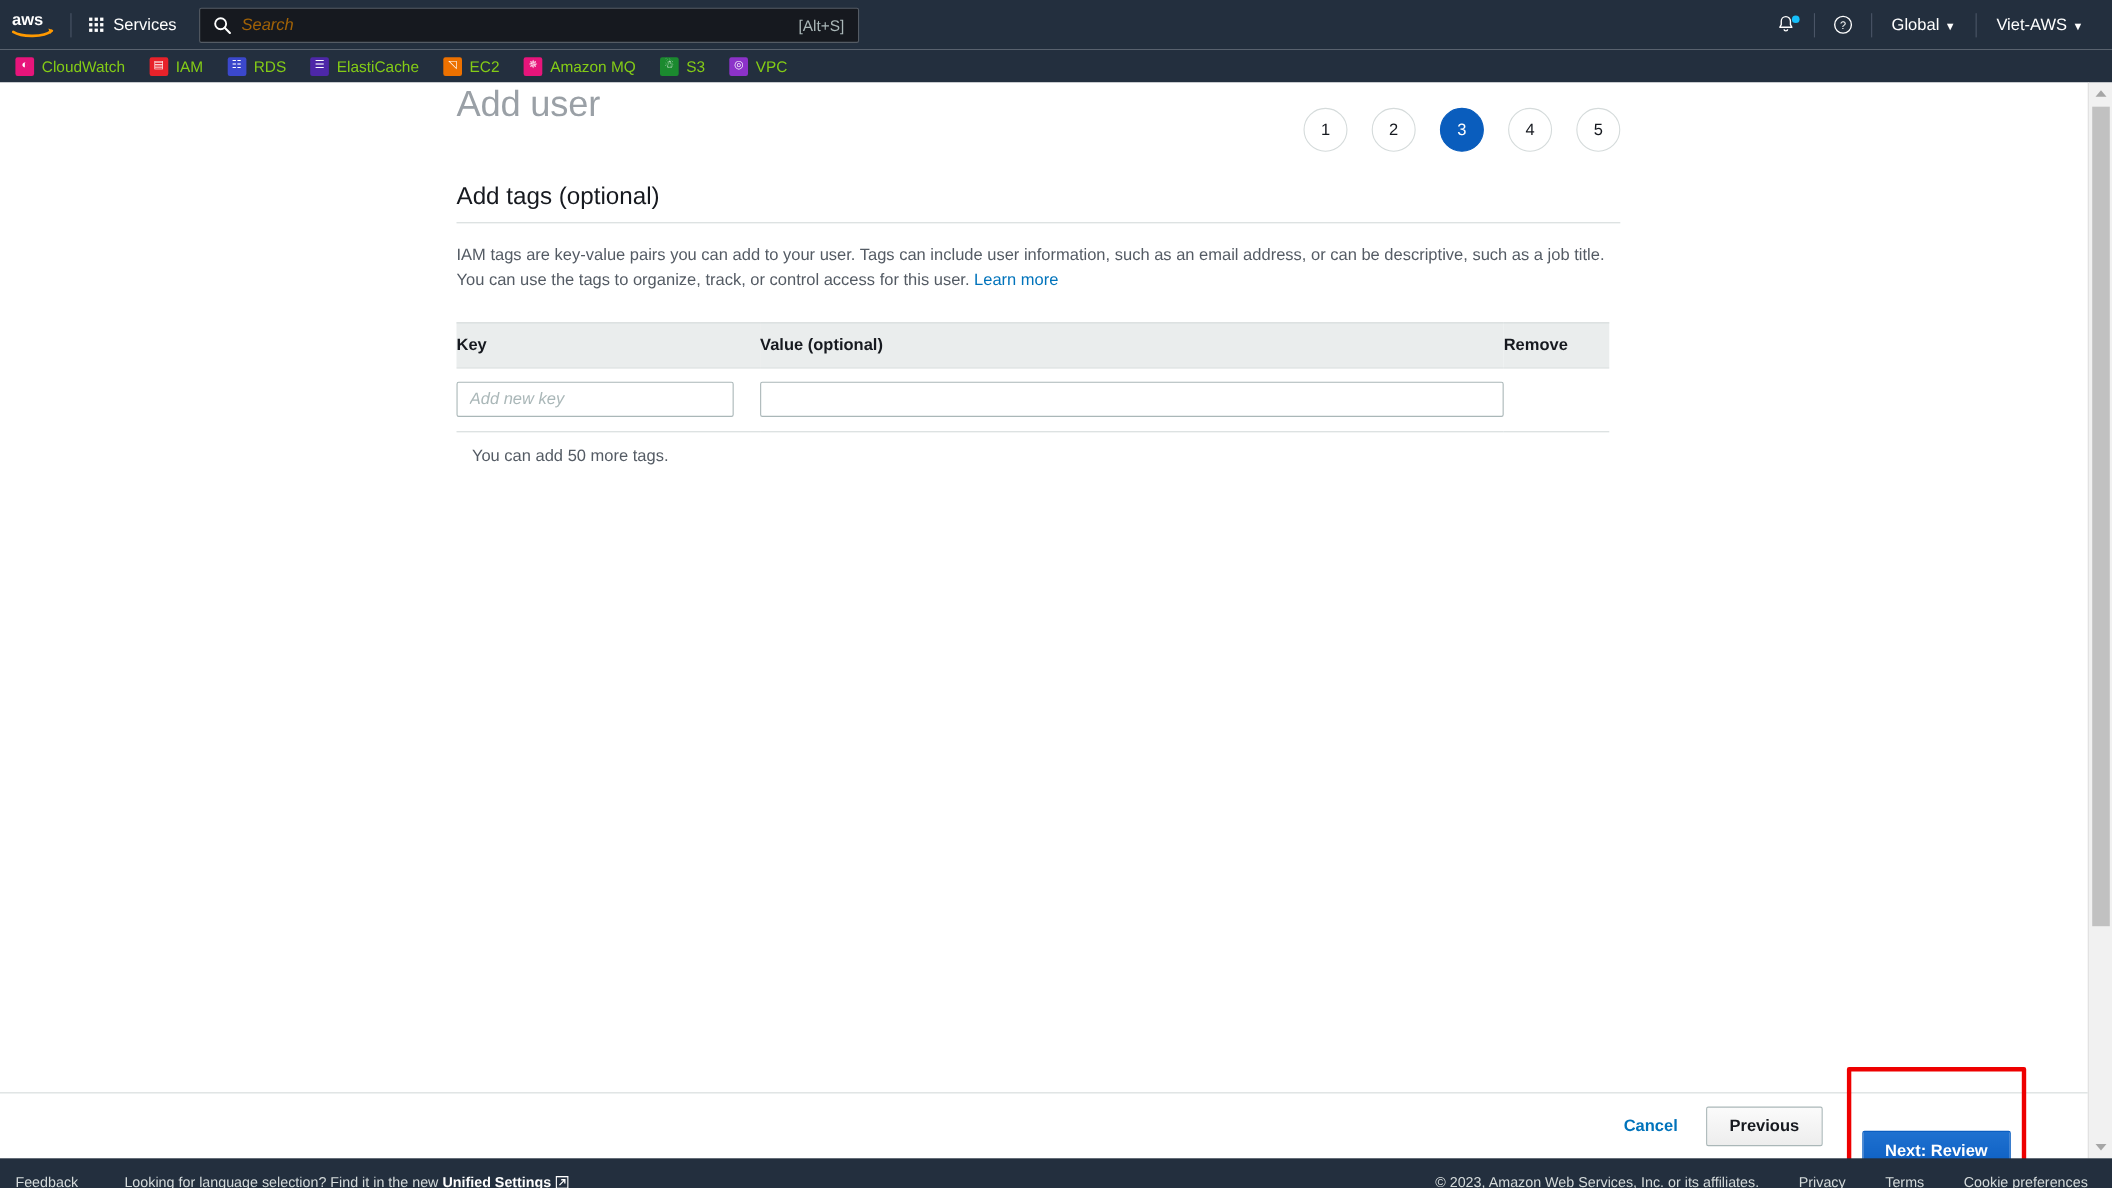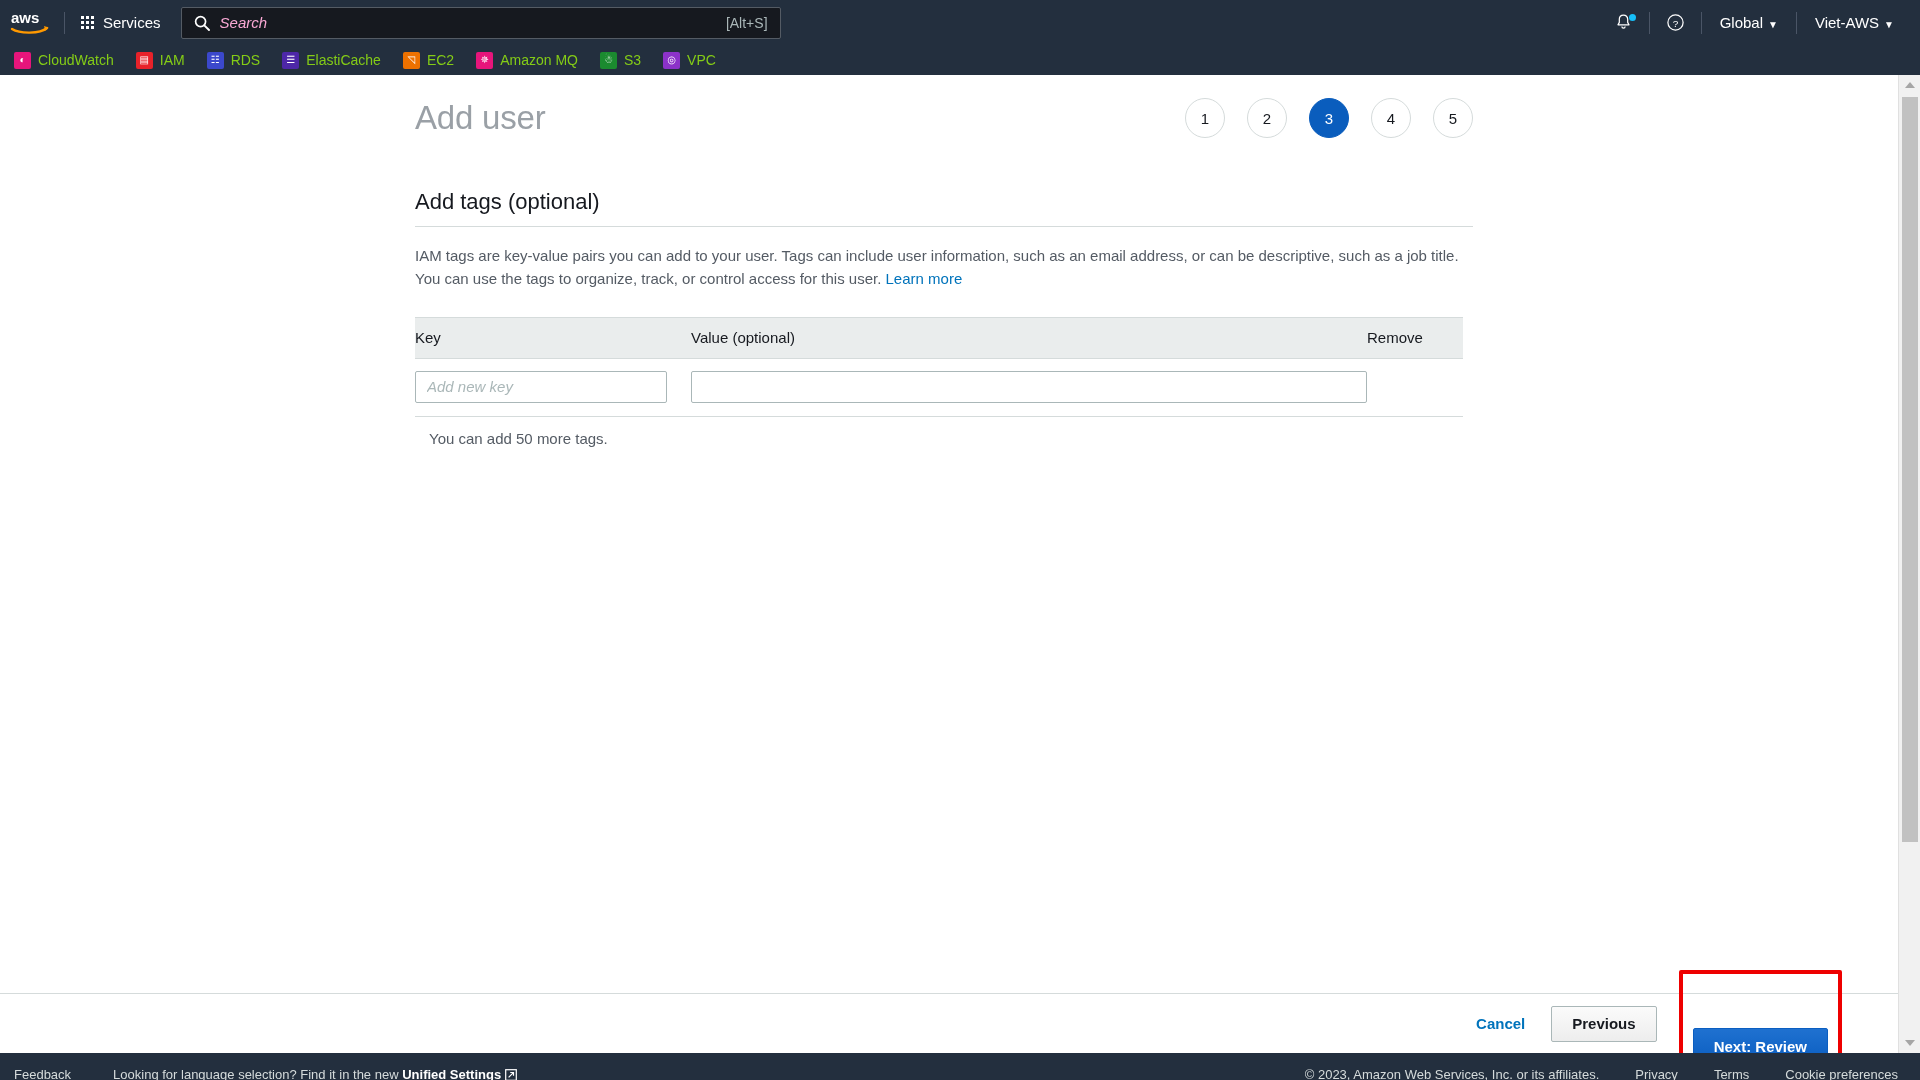--- a/index.html
+++ b/index.html
@@ -65,21 +65,21 @@
     border: 1px solid #545b64;
     border-radius: 2px;
     display: flex;
     align-items: center;
     padding: 0 12px;
     cursor: text;
   }
   .search-icon-svg { flex: 0 0 auto; margin-right: 10px; }
   .search-placeholder {
     flex: 1;
-    color: #f9a8d4;
+    color: #a16207;
     font-size: 15px;
     font-style: italic;
   }
   .search-hint {
     color: #aab7b8;
     font-size: 14px;
   }
   .nav-right {
     position: absolute;
     right: 0; top: 0;
@@ -163,21 +163,20 @@
   .content {
     position: absolute;
     left: 415px;
     top: 0;
     width: 1058px;
   }
   .page-title {
     font-size: 33px;
     font-weight: 400;
     color: #9aa0a6;
-    padding-top: 24px;
     letter-spacing: -0.2px;
   }
   .steps {
     position: absolute;
     right: -0px;
     top: 23px;
     display: flex;
     gap: 22px;
   }
   .step {
@@ -223,21 +222,21 @@
   .tags-table {
     margin-top: 26px;
     width: 1048px;
     border-collapse: collapse;
   }
   .tags-table thead th {
     background: #eaeded;
     border-top: 1px solid #d5dbdb;
     border-bottom: 1px solid #d5dbdb;
     font-size: 15px;
-    font-weight: normal;
+    font-weight: bold;
     color: #16191f;
     text-align: left;
     padding: 11px 0 11px 0;
     height: 41px;
   }
   th.col-key   { width: 276px; padding-left: 14px; }
   th.col-value { width: 676px; padding-left: 14px; }
   th.col-remove{ width: 96px; text-align: right; padding-right: 14px; }
   .tags-table tbody td {
     border-bottom: 1px solid #d5dbdb;

